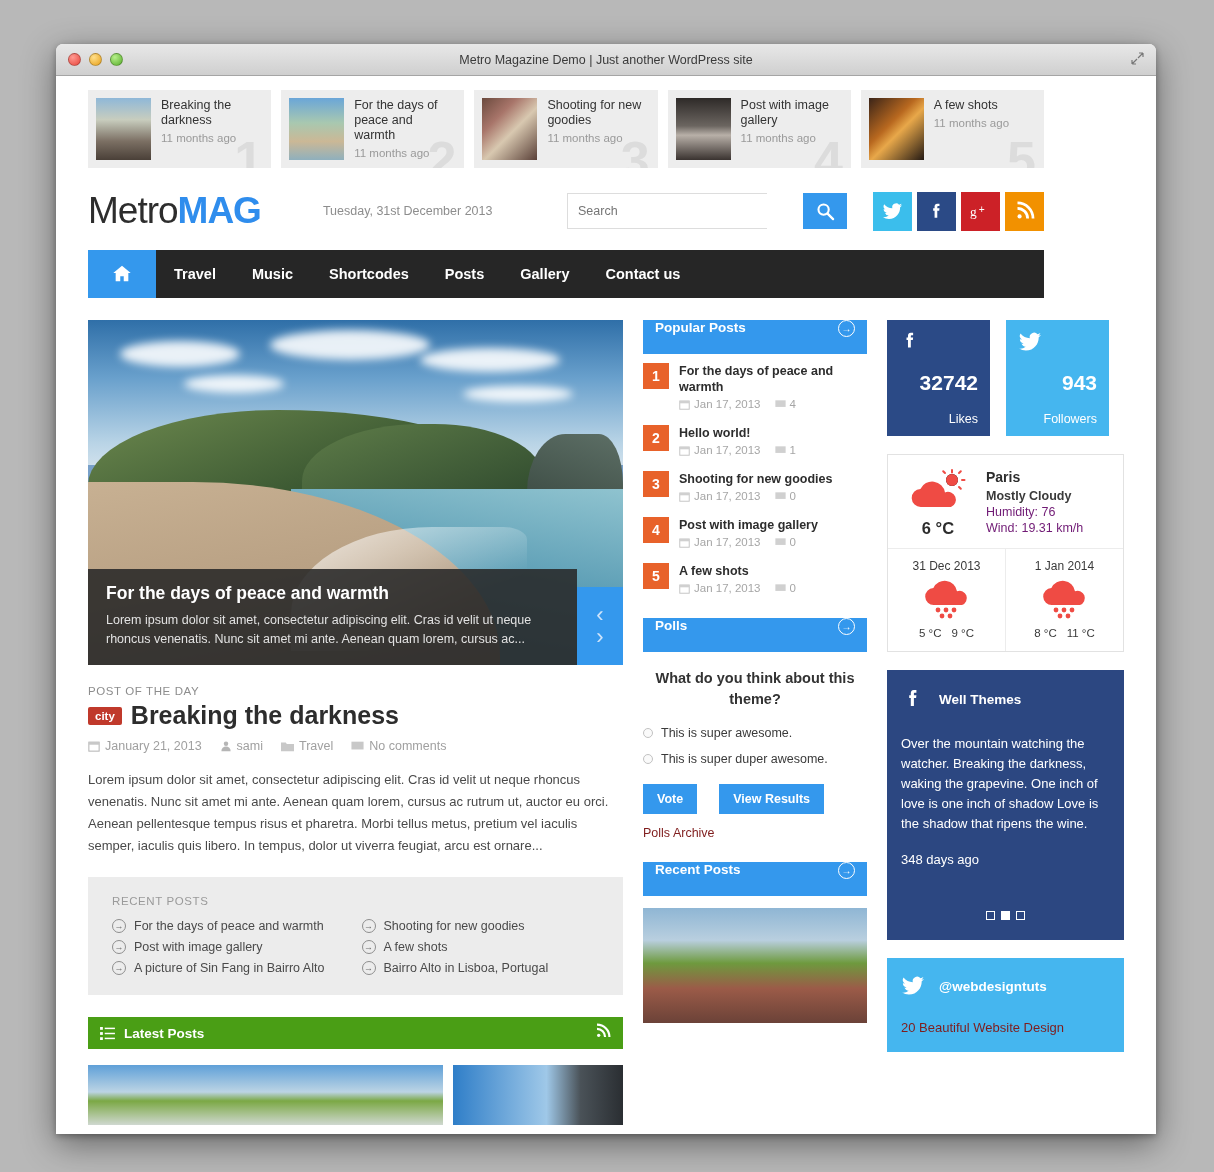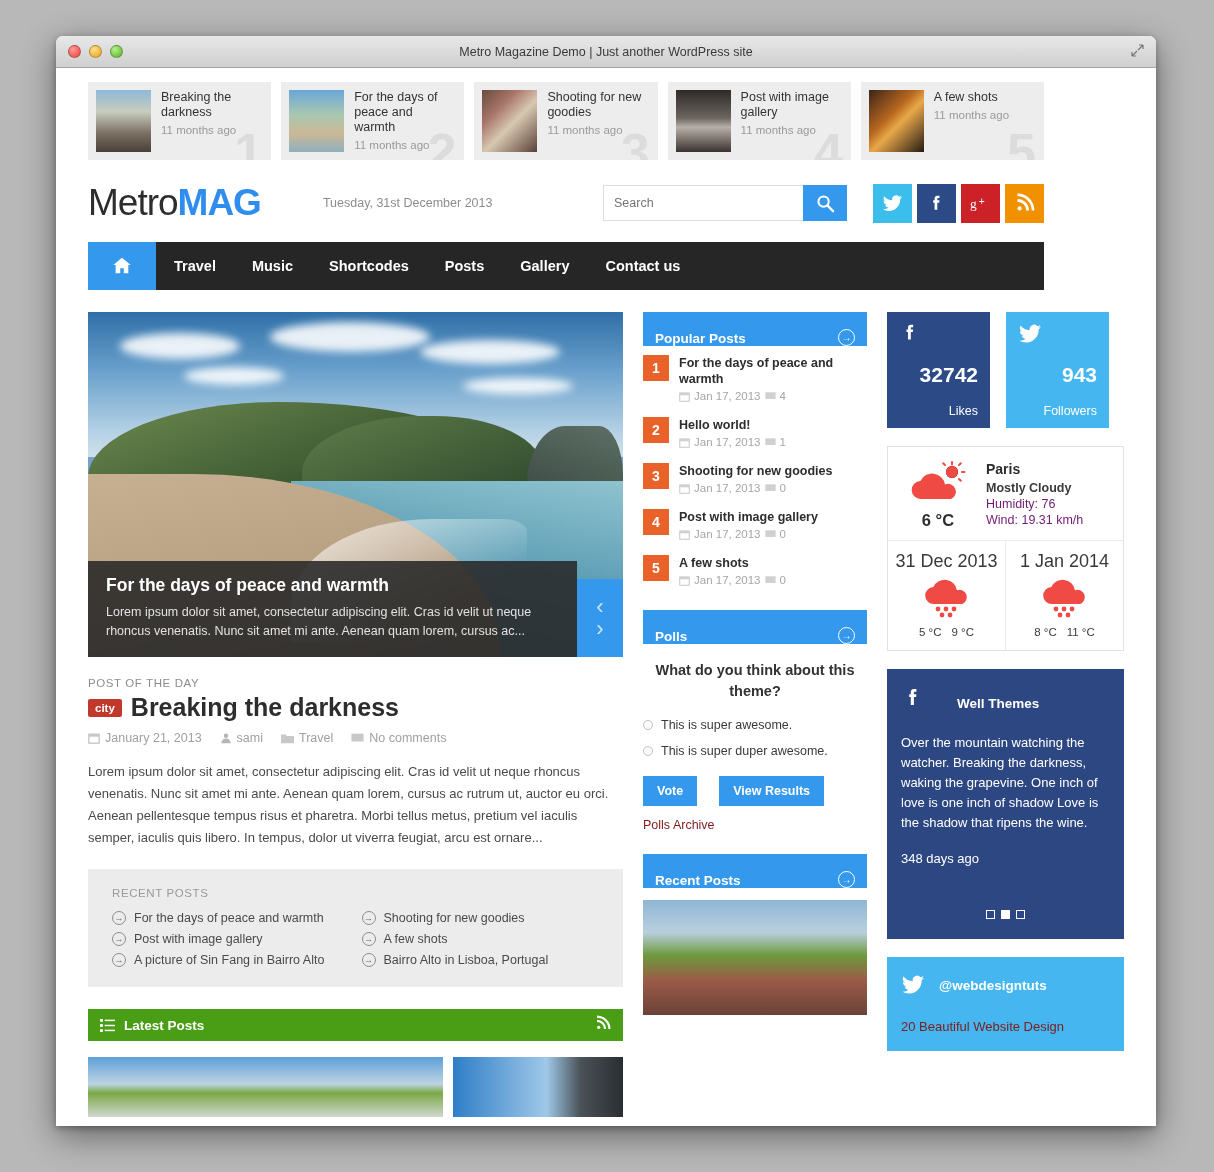--- a/index.html
+++ b/index.html
@@ -6,21 +6,21 @@
   body {
     width: 1214px; height: 1172px;
     background: #b8b8b8;
     font-family: "Liberation Sans", sans-serif;
     overflow: hidden;
     position: relative;
   }
   
   .window {
     position: absolute;
-    left: 56px; top: 36px;
+    left: 56px; top: 44px;
     width: 1100px; height: 1090px;
     border-radius: 7px 7px 0 0;
     box-shadow: 0 10px 34px rgba(0,0,0,.45), 0 2px 6px rgba(0,0,0,.3);
     background: #fff;
     overflow: hidden;
   }
   .titlebar {
     height: 32px;
     background: linear-gradient(#e8e8e8, #cfcfcf);
     border-bottom: 1px solid #a5a5a5;
@@ -56,21 +56,21 @@
     position: absolute; right: 8px; bottom: -18px;
     font-size: 52px; color: #dcdcdc; font-weight: 700; line-height: 1;
   }
 
   
   .header { display: flex; align-items: center; padding: 22px 32px 18px 32px; }
   .logo { font-size: 37px; letter-spacing: -1px; }
   .logo .a { color: #2d2d2d; font-weight: 400; }
   .logo .b { color: #2f8ded; font-weight: 700; }
   .headdate { font-size: 12.5px; color: #8d8d8d; margin-left: 62px; }
-  .searchwrap { margin-left: auto; display: flex; }
+  .searchwrap { margin-left: auto; display: flex; gap: 36px; }
   .searchbox {
     width: 200px; height: 36px; border: 1px solid #ddd; border-right: none;
     padding: 0 10px; font-size: 12.5px; color: #9b9b9b;
     font-family: "Liberation Sans", sans-serif; outline: none;
   }
   .searchbtn {
     width: 44px; height: 36px; background: #3498ed; border: none; cursor: pointer;
     color: #fff; display: flex; align-items: center; justify-content: center;
   }
   .socials { display: flex; gap: 5px; margin-left: 26px; }
@@ -159,33 +159,33 @@
 
   .latestbar { margin-top: 22px; height: 32px; background: #4a9e15; display: flex;
                align-items: center; padding: 0 12px; color: #fff; }
   .latestbar .lb-title { font-size: 13.5px; font-weight: 700; margin-left: 9px; }
   .latestbar .lb-rss { margin-left: auto; }
   .latest-thumbs { display: flex; gap: 10px; margin-top: 16px; }
   .lt { height: 60px; background-size: cover; background-position: center; }
 
   
   .wtitle { height: 34px; background: #3498ed; color: #fff; display: flex;
-            align-items: flex-end; padding: 0 12px; font-size: 13.5px; font-weight: 700; }
+            align-items: flex-start; padding: 0 12px; font-size: 13.5px; font-weight: 700; }
   .wtitle .wgo { margin-left: auto; }
   .circ-arrow { width: 17px; height: 17px; border: 1.5px solid #fff; border-radius: 50%;
                 display: inline-flex; align-items: center; justify-content: center;
                 font-size: 10px; }
 
   .poplist { }
   .pop { display: flex; gap: 10px; padding: 9px 0 6px 0; }
   .pop-n { width: 26px; height: 26px; flex: 0 0 26px; background: #e8622a; color: #fff;
            font-size: 14px; font-weight: 700; display: flex; align-items: center;
            justify-content: center; }
   .pop-t { font-size: 12.5px; font-weight: 700; color: #2d2d2d; line-height: 16px; }
-  .pop-m { display: flex; gap: 4px; font-size: 11.5px; color: #a6a6a6; margin-top: 3px; }
+  .pop-m { display: flex; gap: 14px; font-size: 11.5px; color: #a6a6a6; margin-top: 3px; }
   .pop-m span { display: inline-flex; align-items: center; gap: 4px; }
 
   .pollq { text-align: center; font-size: 14.5px; font-weight: 700; color: #333;
            line-height: 21px; padding: 16px 8px 10px 8px; }
   .pollopt { display: flex; align-items: center; gap: 8px; font-size: 12.5px;
              color: #3a3a3a; padding: 6px 0; }
   .radio { width: 10px; height: 10px; border: 1px solid #c2c2c2; border-radius: 50%;
            flex: 0 0 10px; background: #fafafa; }
   .pollbtns { display: flex; gap: 22px; margin-top: 12px; }
   .btn { background: #3498ed; color: #fff; border: none; font-weight: 700;
@@ -208,27 +208,27 @@
   .weather { margin-top: 18px; border: 1px solid #e2e2e2; background: #fff; }
   .wx-top { display: flex; padding: 14px 12px 10px 12px; gap: 10px; }
   .wx-left { width: 76px; text-align: center; }
   .wx-temp { font-size: 16.5px; font-weight: 700; color: #2d2d2d; margin-top: 2px; }
   .wx-city { font-size: 14px; font-weight: 700; color: #2d2d2d; }
   .wx-cond { font-size: 12.5px; font-weight: 700; color: #3a3a3a; margin-top: 4px; }
   .wx-line { font-size: 12.5px; color: #701a75; margin-top: 2px; }
   .wx-days { display: flex; border-top: 1px solid #ececec; }
   .wx-day { flex: 1; text-align: center; padding: 10px 0 12px 0; }
   .wx-day + .wx-day { border-left: 1px solid #ececec; }
-  .wx-date { font-size: 18px; color: #3a3a3a; }
+  .wx-date { font-size: 12px; color: #3a3a3a; }
   .wx-mm { font-size: 11.5px; color: #3a3a3a; }
   .wx-mm b { font-weight: 400; margin: 0 5px; }
 
   .fbwidget { margin-top: 18px; background: #2c4781; color: #fff; padding: 16px 14px 18px 14px;
               height: 270px; position: relative; }
-  .fbw-head { display: flex; align-items: flex-end; gap: 32px; }
+  .fbw-head { display: flex; align-items: center; gap: 14px; }
   .fbw-name { font-size: 13.5px; font-weight: 700; }
   .fbw-text { font-size: 13px; line-height: 20px; margin-top: 22px; }
   .fbw-ago { font-size: 13px; margin-top: 18px; }
   .fbw-dots { position: absolute; left: 0; right: 0; bottom: 20px;
               display: flex; justify-content: center; gap: 6px; }
   .sq { width: 9px; height: 9px; border: 1px solid #fff; }
   .sq.on { background: #fff; }
 
   .twwidget { margin-top: 18px; background: #45b6ef; color: #fff; padding: 16px 14px 14px 14px; }
   .tww-head { display: flex; align-items: center; gap: 14px; }

